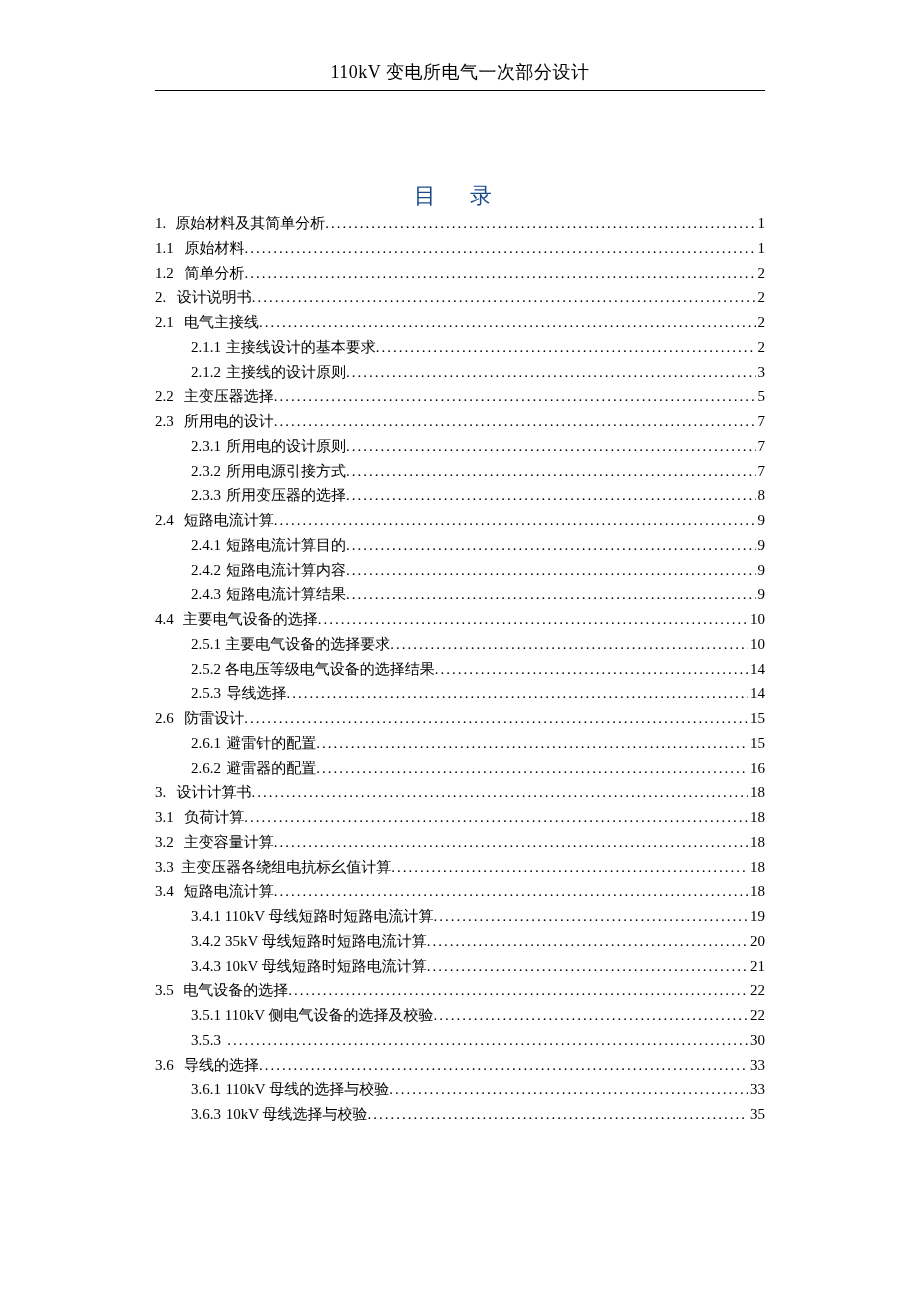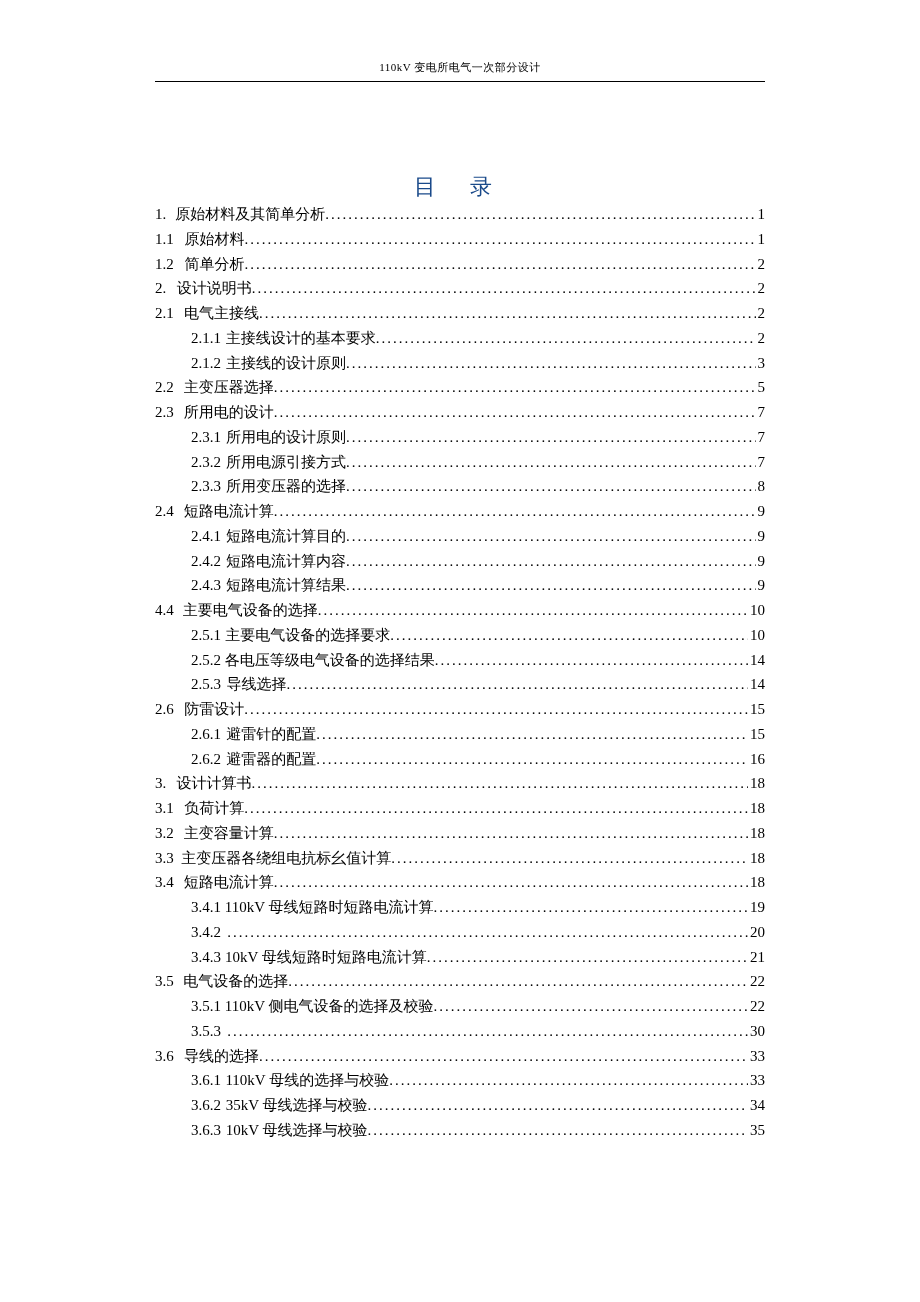--- a/index.html
+++ b/index.html
@@ -10,21 +10,21 @@
       font-family: "SimSun", "宋体", serif;
       color: #000;
       padding: 60px 0 80px 0;
     }
     .page {
       width: 780px;
       margin: 0 auto;
     }
     .header-title {
       text-align: center;
-      font-size: 11px;
+      font-size: 18px;
       font-family: "SimSun", "宋体", serif;
       padding-bottom: 6px;
       border-bottom: 1px solid #000;
       letter-spacing: 0.5px;
       width: 610px;
       margin: 0 auto 90px auto;
     }
     .toc-title {
       text-align: center;
       font-size: 22px;
@@ -269,20 +269,21 @@
       <div class="toc-row lvl2">
         <span class="num">3.4.1</span>
         <span class="gap2"></span>
         <span class="label">110kV 母线短路时短路电流计算</span>
         <span class="leader"></span>
         <span class="pg">19</span>
       </div>
       <div class="toc-row lvl2">
         <span class="num">3.4.2</span>
         <span class="gap2"></span>
+        <span class="label">35kV 母线短路时短路电流计算</span>
         <span class="leader"></span>
         <span class="pg">20</span>
       </div>
       <div class="toc-row lvl2">
         <span class="num">3.4.3</span>
         <span class="gap2"></span>
         <span class="label">10kV 母线短路时短路电流计算</span>
         <span class="leader"></span>
         <span class="pg">21</span>
       </div>
@@ -314,27 +315,20 @@
         <span class="pg">33</span>
       </div>
       <div class="toc-row lvl2">
         <span class="num">3.6.1</span>
         <span class="gap2"></span>
         <span class="label">110kV 母线的选择与校验</span>
         <span class="leader"></span>
         <span class="pg">33</span>
       </div>
       <div class="toc-row lvl2">
-        <span class="num">3.6.2</span>
-        <span class="gap2"></span>
-        <span class="label">35kV 母线选择与校验</span>
-        <span class="leader"></span>
-        <span class="pg">34</span>
-      </div>
-      <div class="toc-row lvl2">
         <span class="num">3.6.3</span>
         <span class="gap2"></span>
         <span class="label">10kV 母线选择与校验</span>
         <span class="leader"></span>
         <span class="pg">35</span>
       </div>
     </div>
 
 </div>
 

